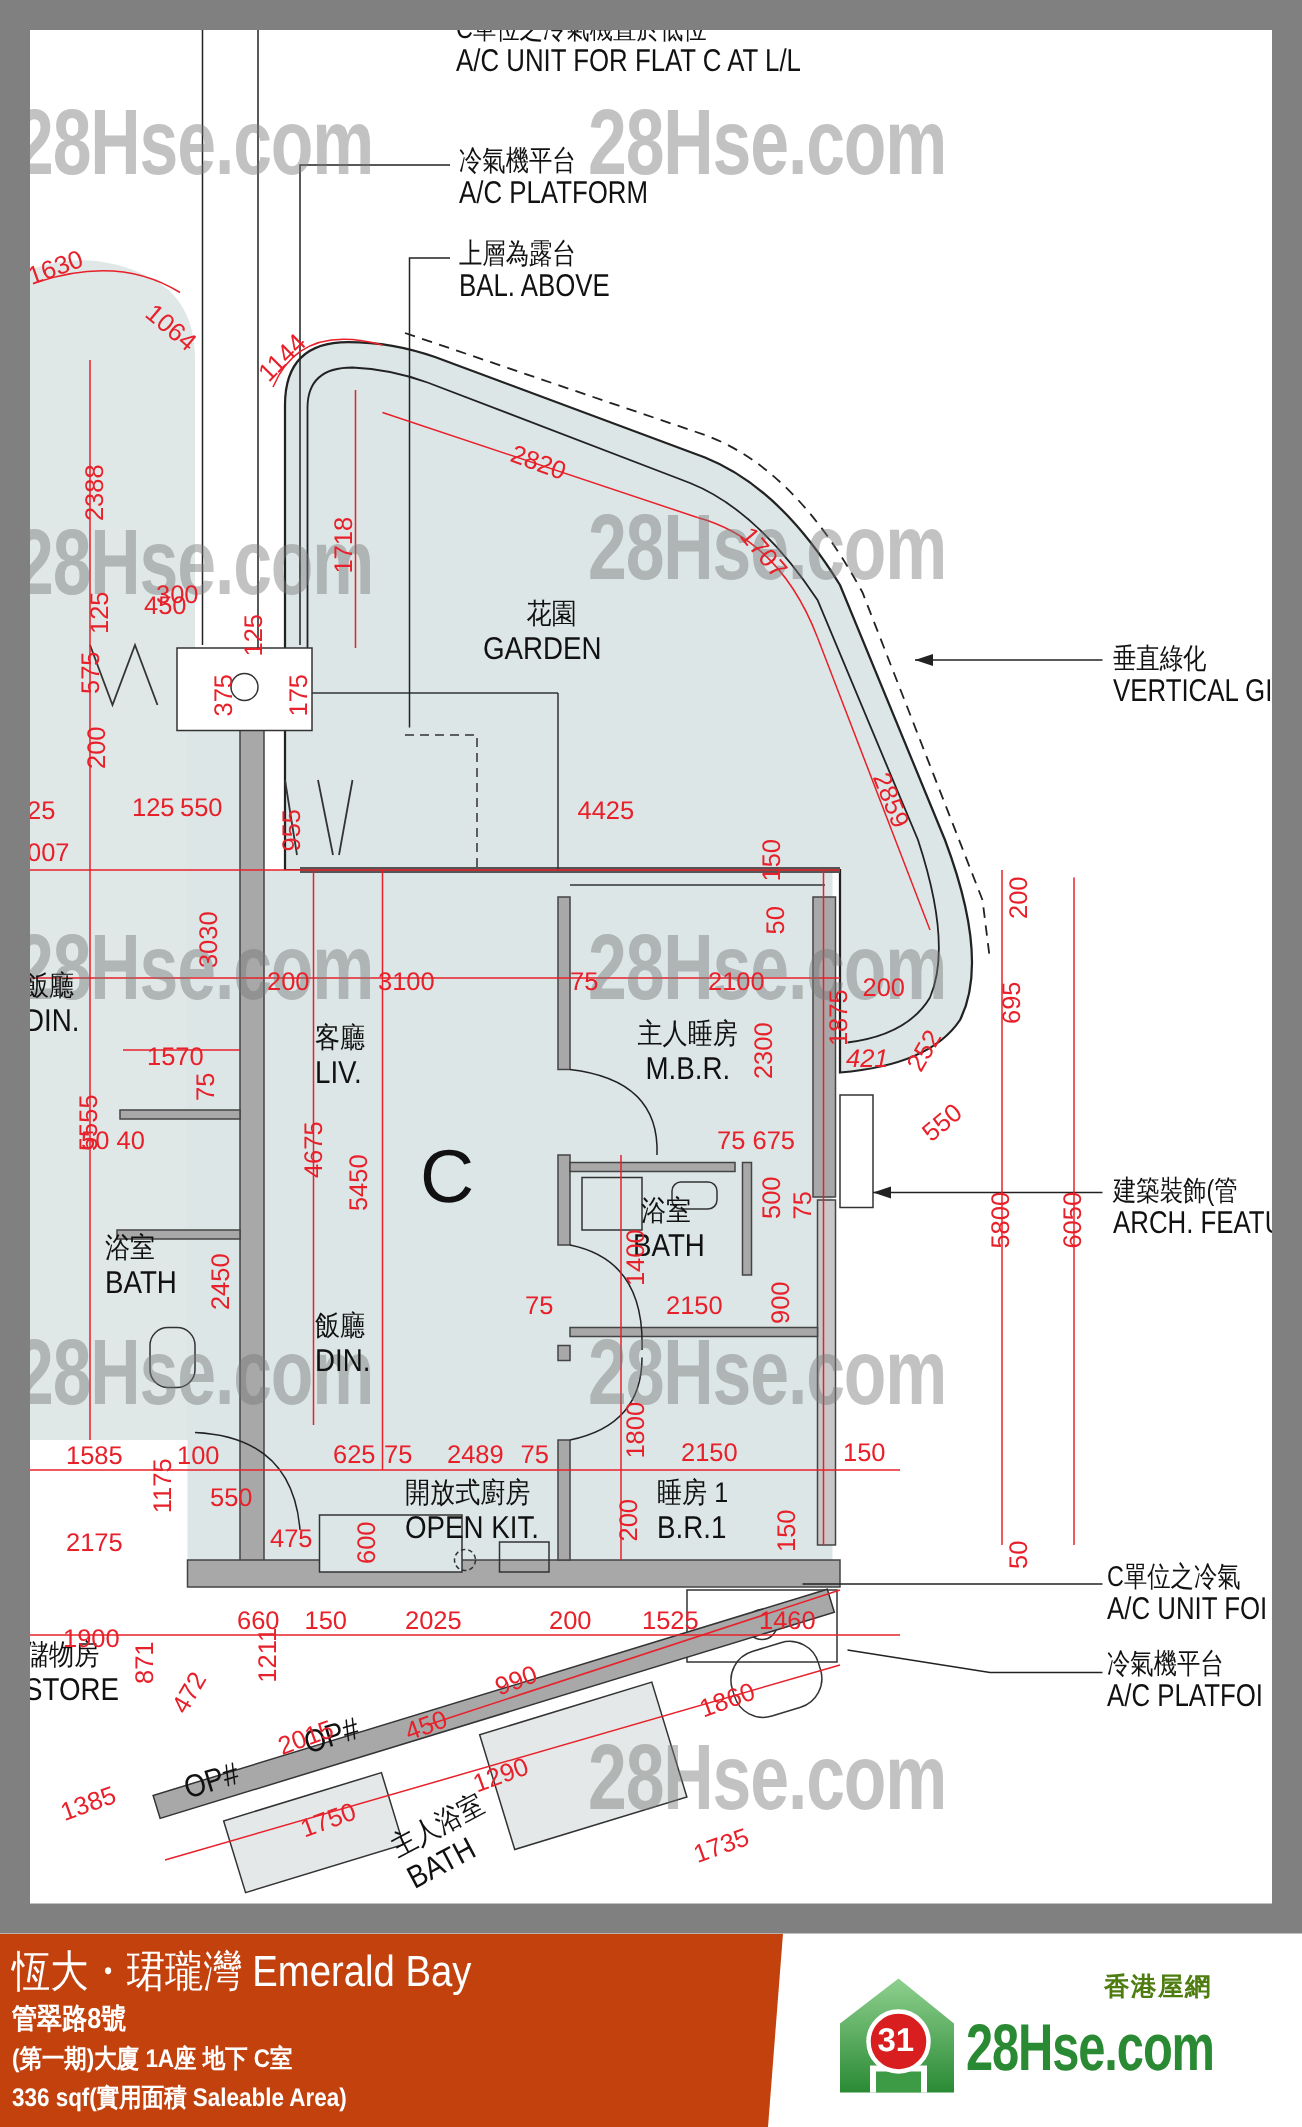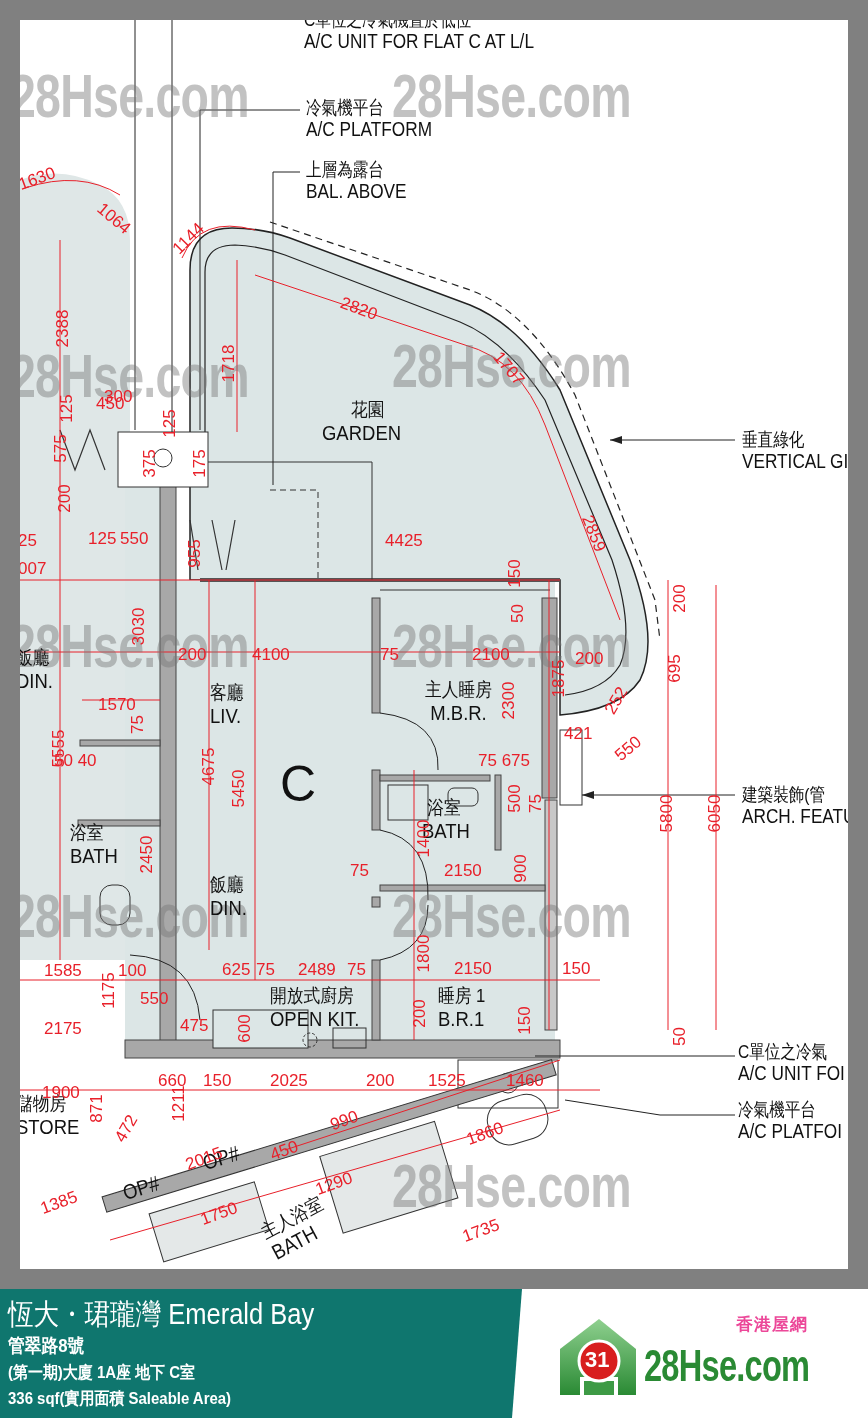--- a/index.html
+++ b/index.html
@@ -9,28 +9,28 @@
   .lbl{position:absolute;color:#111;font-family:"Liberation Sans",sans-serif;line-height:1.05;white-space:nowrap;transform:scaleX(0.82);transform-origin:left top;}
   .lbl .zh{display:block;font-size:19px;}
   .lbl .en{display:block;font-size:21px;}
   .room{position:absolute;color:#111;text-align:left;line-height:1.1;white-space:nowrap;transform:scaleX(0.88);transform-origin:left top;}
   .room .zh{display:block;font-size:19px;}
   .room .en{display:block;font-size:21px;}
   .unit-letter{position:absolute;font-size:50px;color:#111;}
   .dim{position:absolute;color:#e8202a;font-size:17px;white-space:nowrap;line-height:1;}
   .wm{position:absolute;color:rgba(120,120,120,0.45);font-weight:bold;font-size:62px;font-family:"Liberation Sans",sans-serif;transform:scaleX(0.75);transform-origin:left top;letter-spacing:-1px;}
   #footer{position:absolute;left:0;top:1289px;width:868px;height:129px;background:#ffffff;}
-  #footer-green{position:absolute;left:0;top:0;width:522px;height:129px;background:#0f766e;clip-path:polygon(0 0,522px 0,512px 129px,0 129px);}
+  #footer-green{position:absolute;left:0;top:0;width:522px;height:129px;background:#c2410c;clip-path:polygon(0 0,522px 0,512px 129px,0 129px);}
   .ft{position:absolute;left:8px;color:#fff;white-space:nowrap;font-family:"Liberation Sans",sans-serif;transform:scaleX(0.88);transform-origin:left top;}
   #ft-title{top:6px;font-size:29px;}
   #ft-addr{top:44px;font-size:19px;font-weight:bold;}
   #ft-unit{top:72px;font-size:17px;font-weight:bold;}
   #ft-area{top:98px;font-size:17px;font-weight:bold;}
   #logo{position:absolute;left:556px;top:22px;width:280px;height:90px;}
-  #logo-tag{position:absolute;left:180px;top:2px;font-size:17px;color:#ec4899;font-weight:bold;letter-spacing:1px;}
+  #logo-tag{position:absolute;left:180px;top:2px;font-size:17px;color:#4d7c0f;font-weight:bold;letter-spacing:1px;}
   #logo-text{position:absolute;left:88px;top:30px;font-size:44px;font-weight:bold;color:#2a8a34;transform:scaleX(0.74);transform-origin:left top;letter-spacing:-1px;}
 </style>
 </head>
 <body>
 
 <div id="plan">
   <svg width="828" height="1249" viewBox="0 0 828 1249">
 
     <g transform="translate(-20,-20)">
 
@@ -224,27 +224,27 @@
 
   <div class="dim" style="left:150px;top:210px;transform:rotate(-45deg);">1144</div>
   <div class="dim" style="left:320px;top:280px;transform:rotate(20deg);">2820</div>
   <div class="dim" style="left:470px;top:340px;transform:rotate(50deg);">1707</div>
   <div class="dim" style="left:190px;top:335px;transform:rotate(-90deg);">1718</div>
   <div class="dim" style="left:555px;top:505px;transform:rotate(68deg);">2859</div>
   <div class="dim" style="left:365px;top:512px;">4425</div>
   <div class="dim" style="left:480px;top:545px;transform:rotate(-90deg);">150</div>
   <div class="dim" style="left:488px;top:585px;transform:rotate(-90deg);">50</div>
   <div class="dim" style="left:158px;top:626px;">200</div>
-  <div class="dim" style="left:232px;top:626px;">4100</div>
+  <div class="dim" style="left:232px;top:626px;">3100</div>
   <div class="dim" style="left:360px;top:626px;">75</div>
   <div class="dim" style="left:452px;top:626px;">2100</div>
   <div class="dim" style="left:470px;top:672px;transform:rotate(-90deg);">2300</div>
   <div class="dim" style="left:555px;top:630px;">200</div>
   <div class="dim" style="left:520px;top:650px;transform:rotate(-90deg);">1875</div>
-  <div class="dim" style="left:544px;top:705px;">421</div>
+  <div class="dim" style="left:544px;top:677px;font-style:italic;">421</div>
   <div class="dim" style="left:582px;top:672px;transform:rotate(-60deg);">252</div>
   <div class="dim" style="left:640px;top:640px;transform:rotate(-90deg);">695</div>
   <div class="dim" style="left:645px;top:570px;transform:rotate(-90deg);">200</div>
   <div class="dim" style="left:594px;top:720px;transform:rotate(-40deg);">550</div>
   <div class="dim" style="left:458px;top:732px;">75 675</div>
   <div class="dim" style="left:480px;top:770px;transform:rotate(-90deg);">500</div>
   <div class="dim" style="left:506px;top:775px;transform:rotate(-90deg);">75</div>
   <div class="dim" style="left:385px;top:810px;transform:rotate(-90deg);">1400</div>
   <div class="dim" style="left:330px;top:842px;">75</div>
   <div class="dim" style="left:424px;top:842px;">2150</div>

